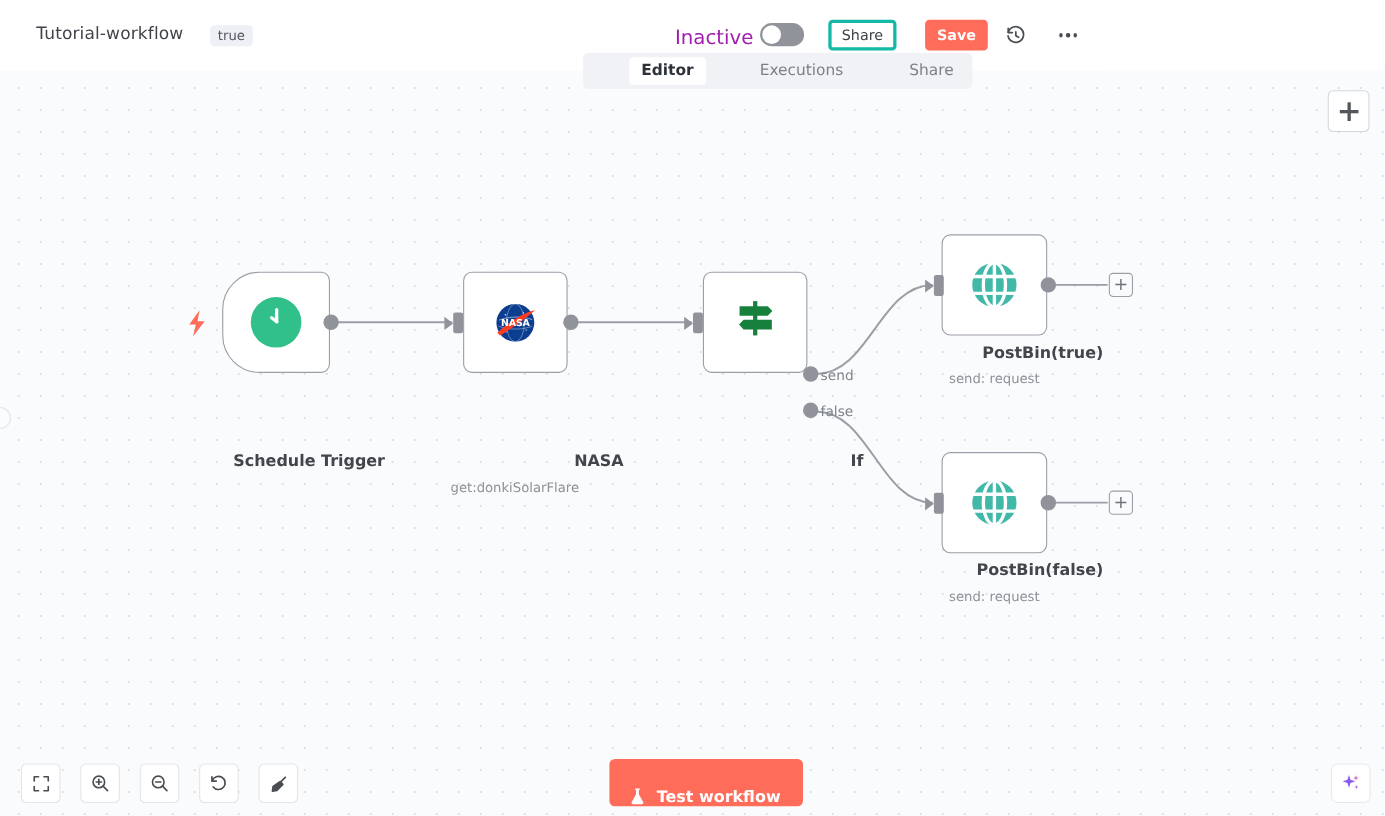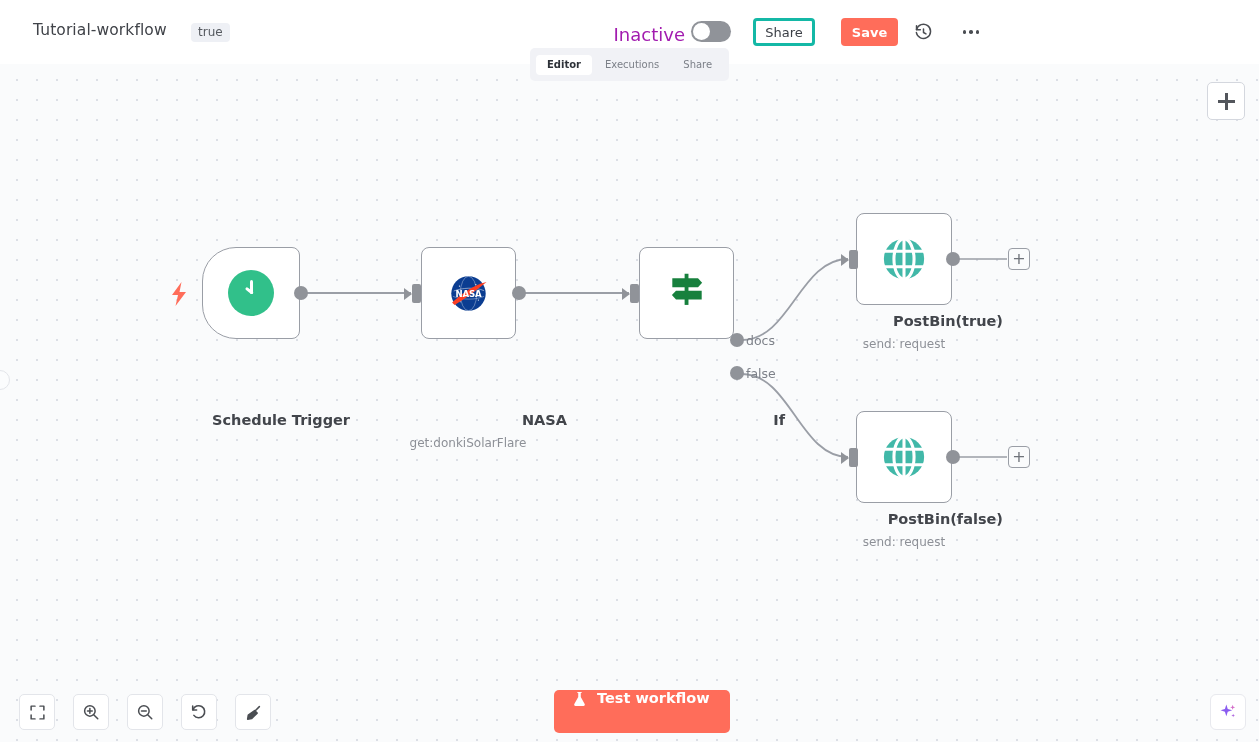--- a/index.html
+++ b/index.html
@@ -69,22 +69,22 @@
   .dots3 i { width: 3.5px; height: 3.5px; border-radius: 50%; background: #4a4d52; display:block; }
 
   
   .tabbar {
     position: absolute; top: 48px; left: 530px;
     height: 33px; background: #f1f2f6;
     border-radius: 5px; padding: 4px 6px;
     display: flex; align-items: center; gap: 2px; z-index: 45;
   }
   .tab {
-    font-size: 10px; color: #7c8088; padding: 4px 11px 5px;
-    border-radius: 4px; cursor: pointer; white-space: nowrap;
+    font-size: 14px; color: #7c8088; padding: 4px 11px 5px;
+    border-radius: 4px; cursor: pointer; white-space: nowrap; margin-left: 36px;
   }
   .tab.active { background: #ffffff; color: #2d3138; font-weight: 600; }
 
   
   .canvas {
     position: absolute; top: 64px; left: 0;
     width: 1259px; height: 678px;
     background-color: #fafbfc;
     background-image: radial-gradient(circle, #dcdfe6 1px, transparent 1.1px);
     background-size: 20px 20px;
@@ -167,21 +167,21 @@
     position: absolute; width: 36px; height: 36px;
     background: #ffffff; border: 1px solid #e3e5ea; border-radius: 5px;
     display: flex; align-items: center; justify-content: center;
     cursor: pointer; z-index: 30;
   }
   .btn-test {
     position: absolute; left: 554px; top: 690px;
     height: 43px; padding: 0 20px 0 17px;
     background: #ff6d5a; border: none; border-radius: 5px;
     color: #fff; font-size: 14.5px; font-weight: 700;
-    display: flex; align-items: flex-start; gap: 9px;
+    display: flex; align-items: flex-end; gap: 9px;
     cursor: pointer; z-index: 30; font-family: "DejaVu Sans", sans-serif;
   }
   .btn-ai {
     position: absolute; right: 13px; top: 694px;
     width: 36px; height: 36px; background: #fff;
     border: 1px solid #e8e9ee; border-radius: 6px;
     display: flex; align-items: center; justify-content: center;
     cursor: pointer; z-index: 30;
   }
   .btn-addnode {
@@ -285,21 +285,21 @@
 
     <div class="port-in" style="left:630px; top:220px;"></div>
     <div class="node" style="left:639px; top:183px; width:95px; height:92px;">
       <svg width="44" height="44" viewBox="0 0 48 48">
         <rect x="21.4" y="3" width="4.2" height="34" fill="#17803d"></rect>
         <path d="M8 8 H36 L40.5 12.8 L36 17.6 H8 Z" fill="#17803d"></path>
         <path d="M40 21.5 H12 L7.5 26.3 L12 31.1 H40 Z" fill="#17803d"></path>
       </svg>
     </div>
     <div class="port-out" style="left:730px; top:269px;"></div>
-    <div class="port-tag" style="left:746px; top:269px;">docs</div>
+    <div class="port-tag" style="left:746px; top:269px;">send</div>
     <div class="port-out" style="left:730px; top:302px;"></div>
     <div class="port-tag" style="left:746px; top:302px;">false</div>
     <div class="node-label" style="left:587px; top:348px; width:198px;">If</div>
 
     <div class="port-in" style="left:849px; top:186px;"></div>
     <div class="node" style="left:856px; top:149px; width:96px; height:92px;">
       <svg width="46" height="46" viewBox="0 0 48 48">
         <circle cx="24" cy="24" r="21" fill="#41b8a8"></circle>
         <g stroke="#ffffff" stroke-width="3.2" fill="none">
           <line x1="3.6" y1="16" x2="44.4" y2="16"></line>

